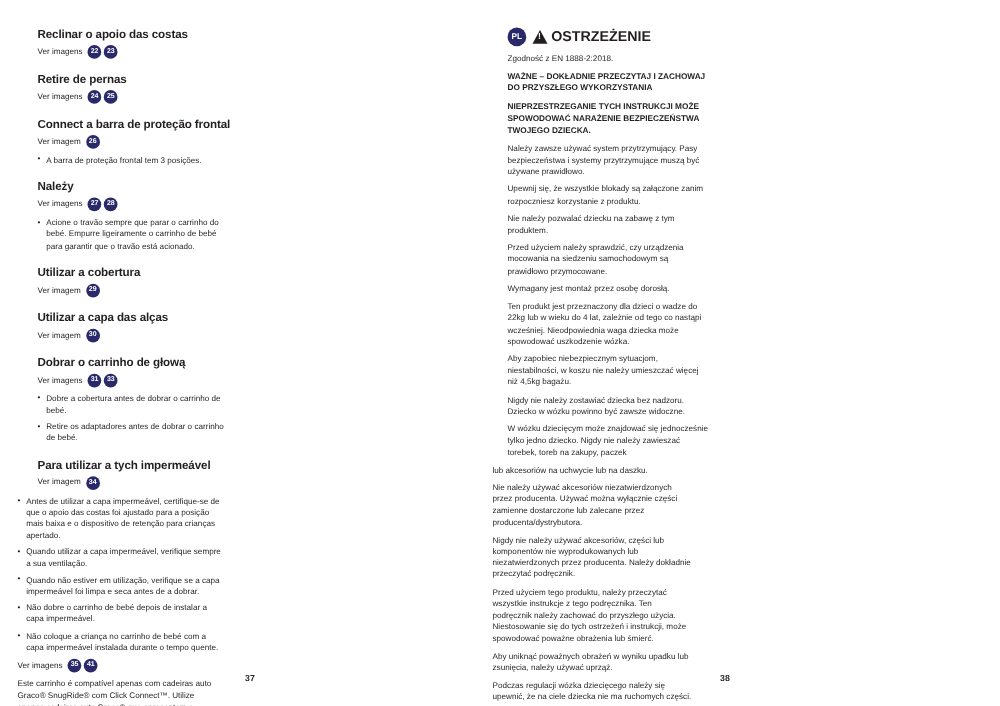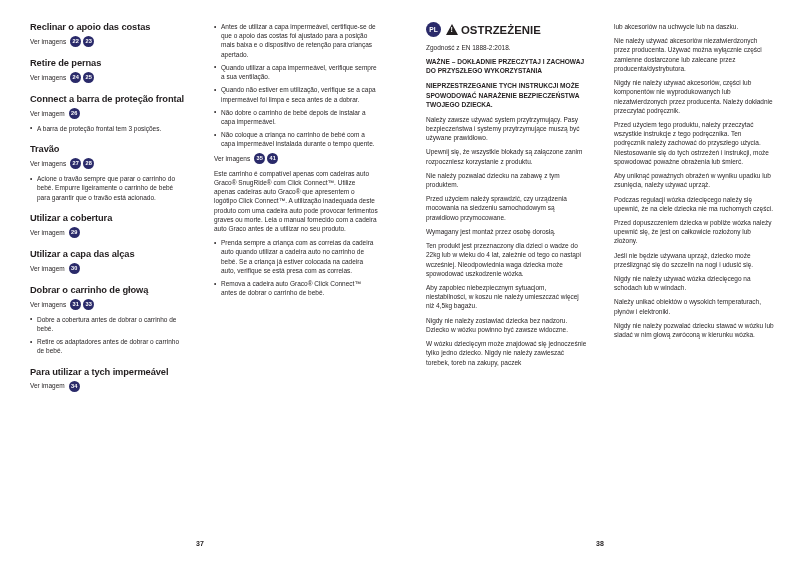--- a/index.html
+++ b/index.html
@@ -20,30 +20,31 @@
     height: 565px;
     box-sizing: border-box;
   }
   .page {
     position: absolute;
     top: 0;
     height: 565px;
     box-sizing: border-box;
   }
   .page-left { left: 0; width: 400px; }
-  .page-right { left: 400px; width: 400px; }
+  .page-right { left: 380px; width: 400px; }
 
   .cols {
     position: absolute;
     top: 22px;
     left: 0;
     right: 0;
     bottom: 48px;
     display: flex;
     gap: 0;
+    flex-direction: column;
   }
   .col {
     width: 50%;
     box-sizing: border-box;
     padding: 0 18px 0 22px;
   }
   .page-left .col:first-child { padding-left: 30px; padding-right: 12px; }
   .page-left .col:last-child { padding-left: 14px; padding-right: 22px; }
   .page-right .col:first-child { padding-left: 26px; padding-right: 12px; }
   .page-right .col:last-child { padding-left: 14px; padding-right: 26px; }
@@ -205,21 +206,21 @@
 
         <h2 class="section-title gap">Connect a barra de proteção frontal</h2>
         <div class="see-images">
           <span class="lbl">Ver imagem</span>
           <span class="badge">26</span>
         </div>
         <ul class="bullets">
           <li>A barra de proteção frontal tem 3 posições.</li>
         </ul>
 
-        <h2 class="section-title gap">Travão</h2>
+        <h2 class="section-title gap">Należy</h2>
         <div class="see-images">
           <span class="lbl">Ver imagens</span>
           <span class="badge">27</span>
           <span class="badge">28</span>
         </div>
         <ul class="bullets">
           <li>Acione o travão sempre que parar o carrinho do bebé. Empurre ligeiramente o carrinho de bebé para garantir que o travão está acionado.</li>
         </ul>
 
         <h2 class="section-title gap">Utilizar a cobertura</h2>

